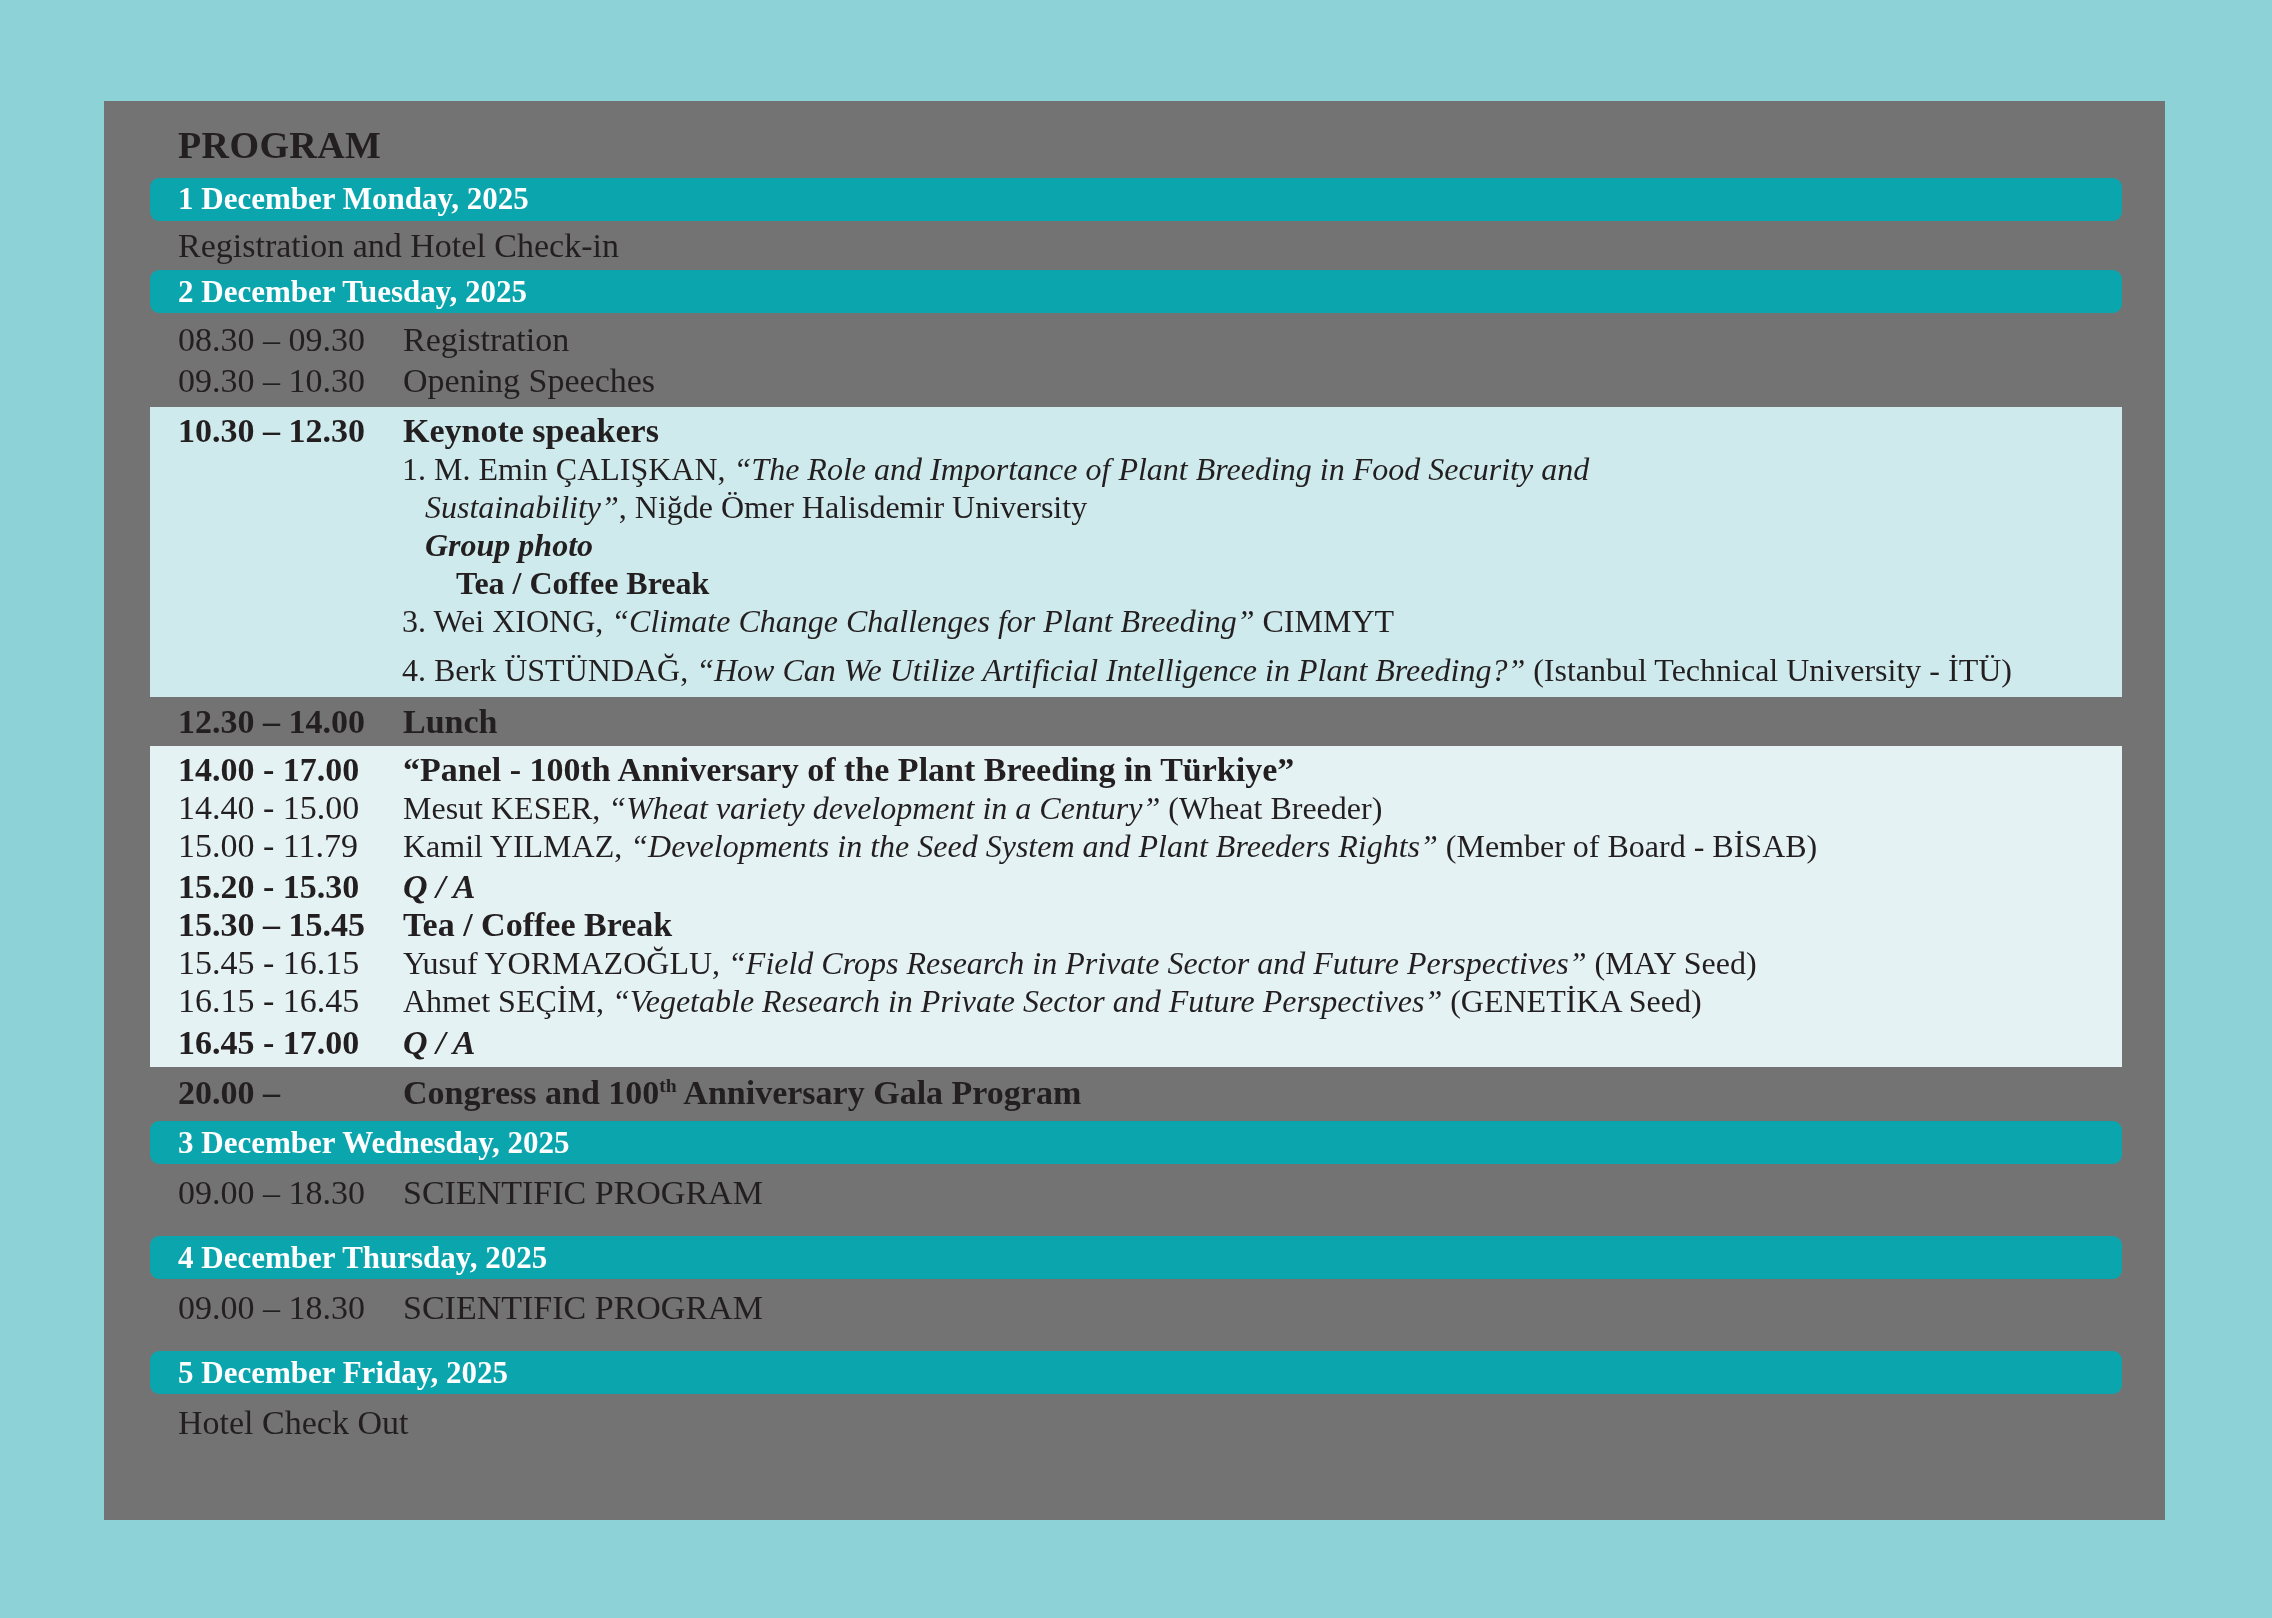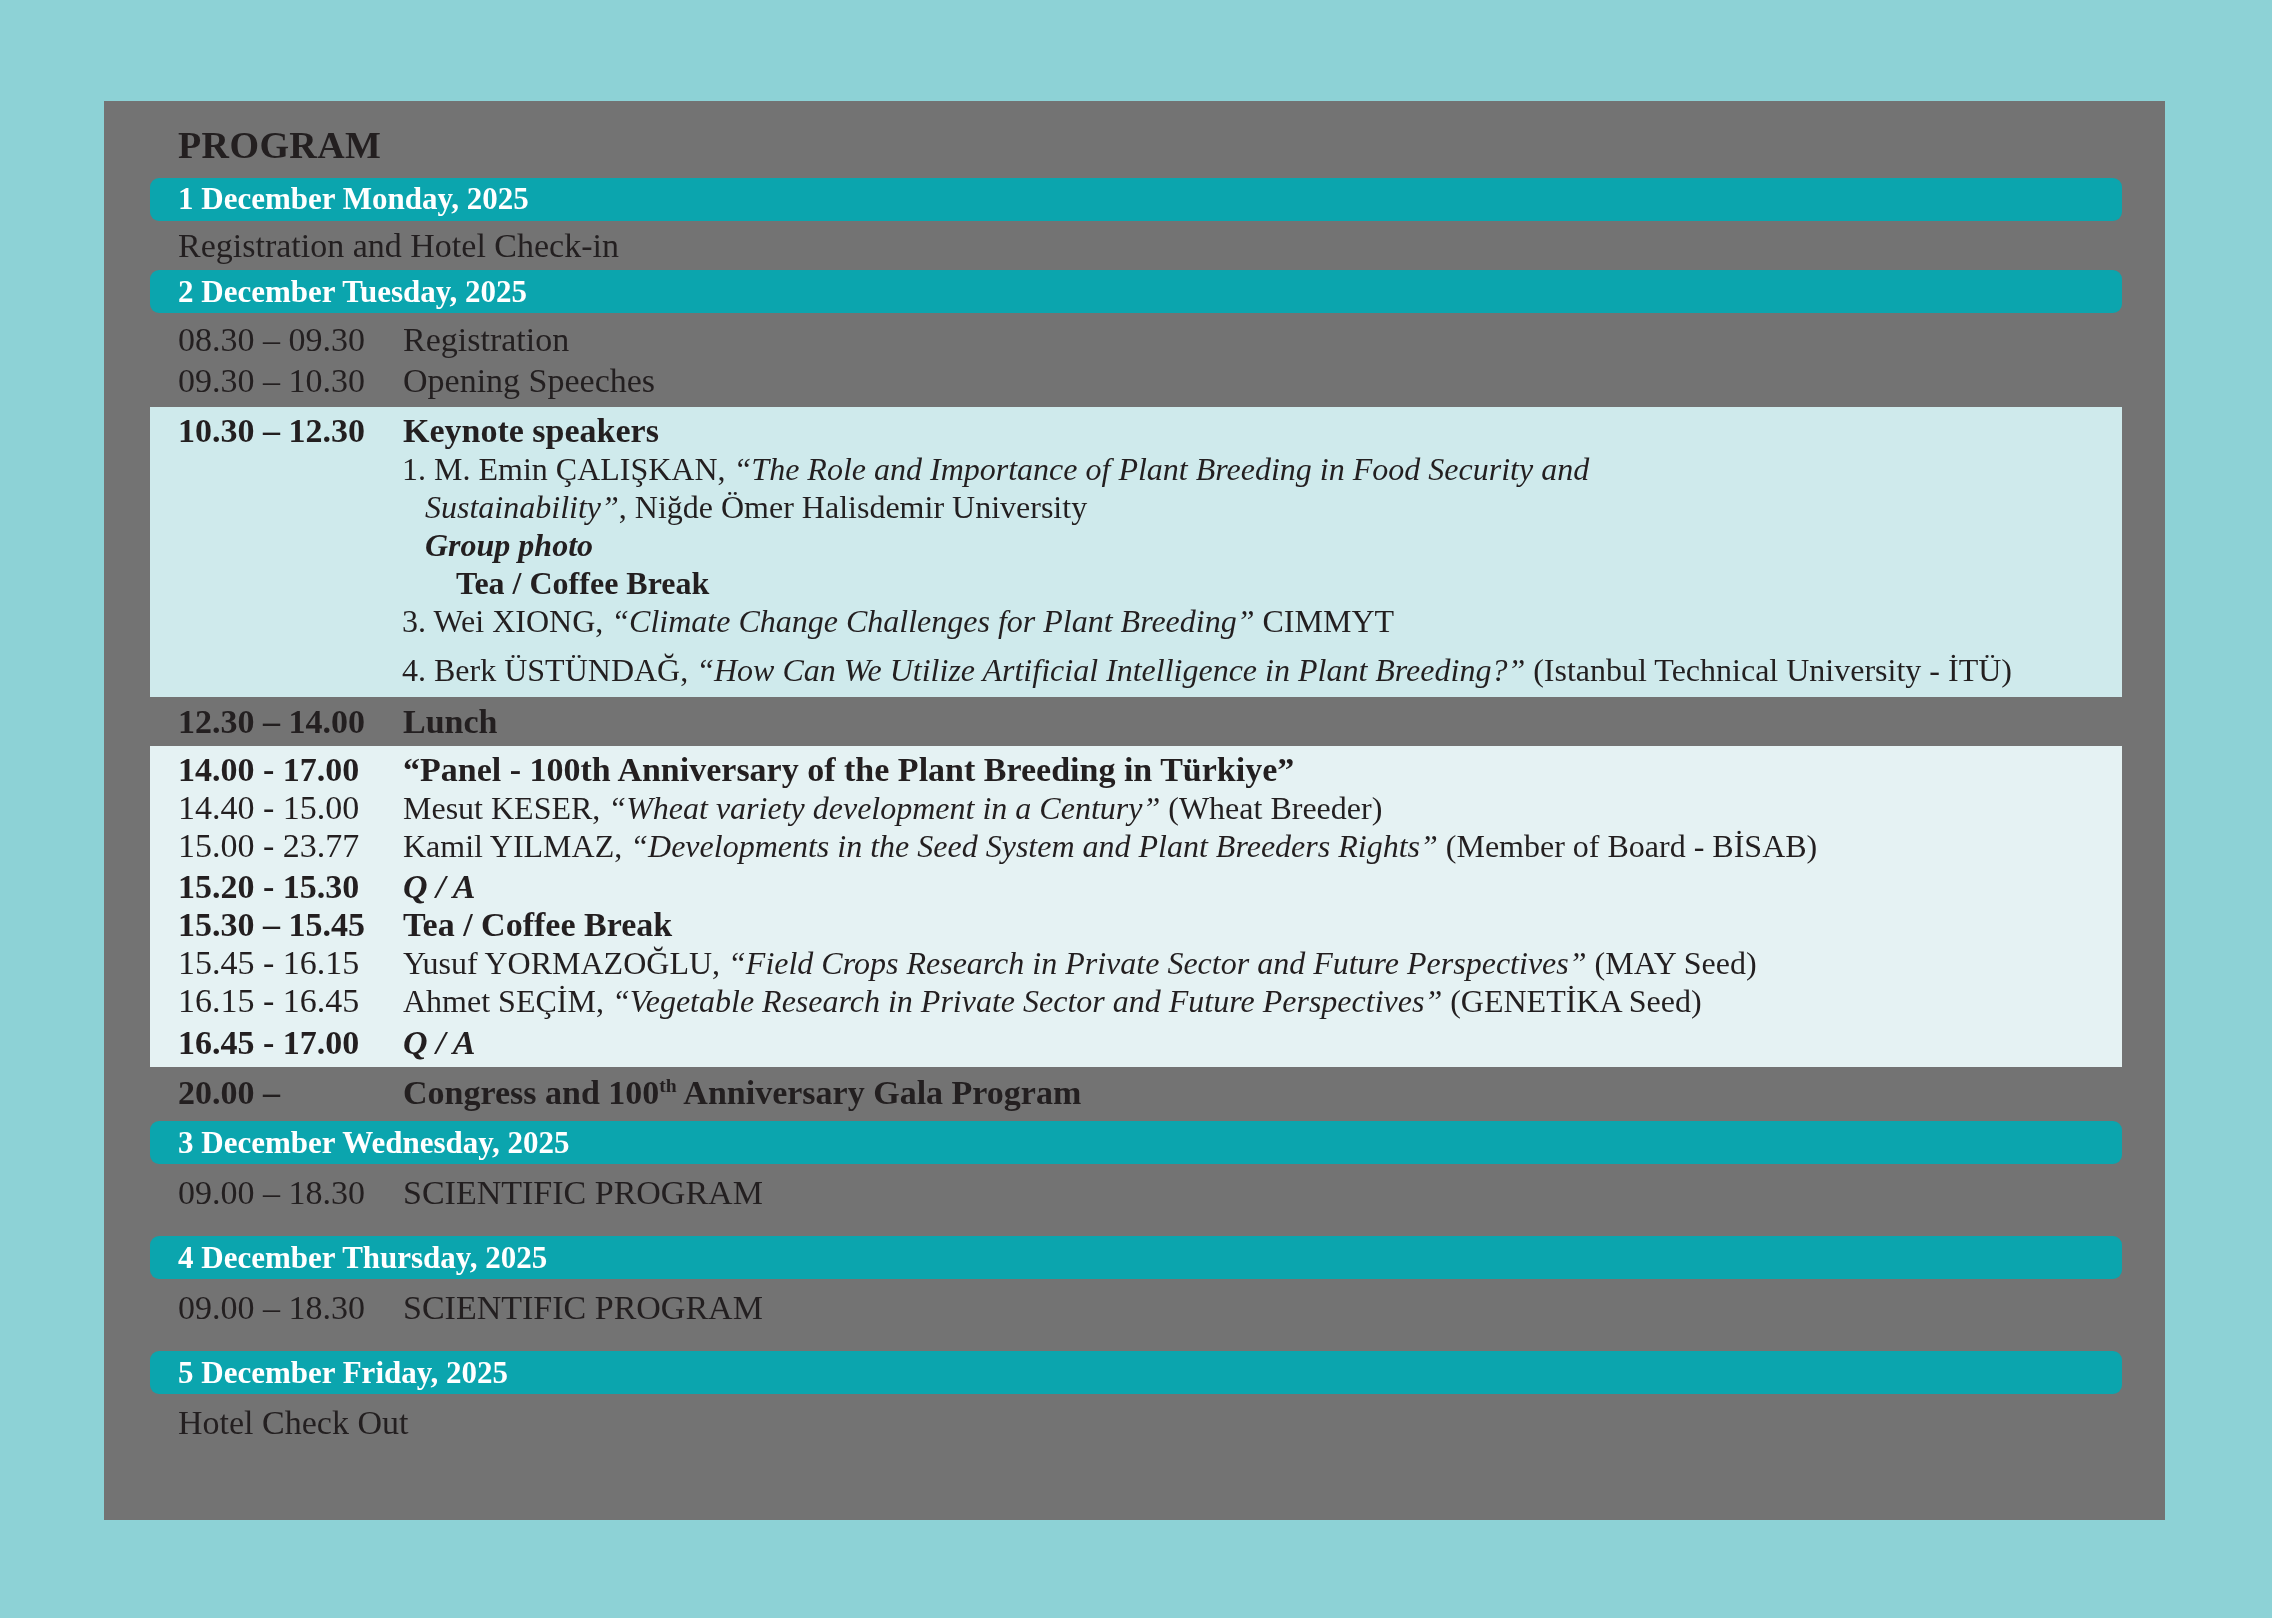--- a/index.html
+++ b/index.html
@@ -130,21 +130,21 @@
       <div class="block panel">
         <div class="row bold">
           <span class="time">14.00 - 17.00</span>
           <span>“Panel - 100th Anniversary of the Plant Breeding in Türkiye”</span>
         </div>
         <div class="row talk">
           <span class="time">14.40 - 15.00</span>
           <span class="desc"><span>Mesut KESER, </span><span class="it">“Wheat variety development in a Century”</span><span> (Wheat Breeder)</span></span>
         </div>
         <div class="row talk">
-          <span class="time">15.00 - 23.77</span>
+          <span class="time">15.00 - 11.79</span>
           <span class="desc"><span>Kamil YILMAZ, </span><span class="it">“Developments in the Seed System and Plant Breeders Rights”</span><span> (Member of Board - BİSAB)</span></span>
         </div>
         <div class="row bold gap-top-sm">
           <span class="time">15.20 - 15.30</span>
           <span class="it">Q / A</span>
         </div>
         <div class="row bold">
           <span class="time">15.30 – 15.45</span>
           <span>Tea / Coffee Break</span>
         </div>

